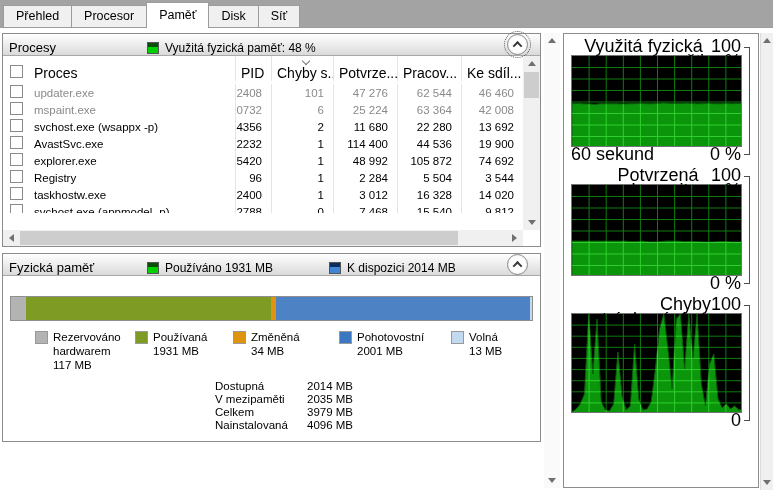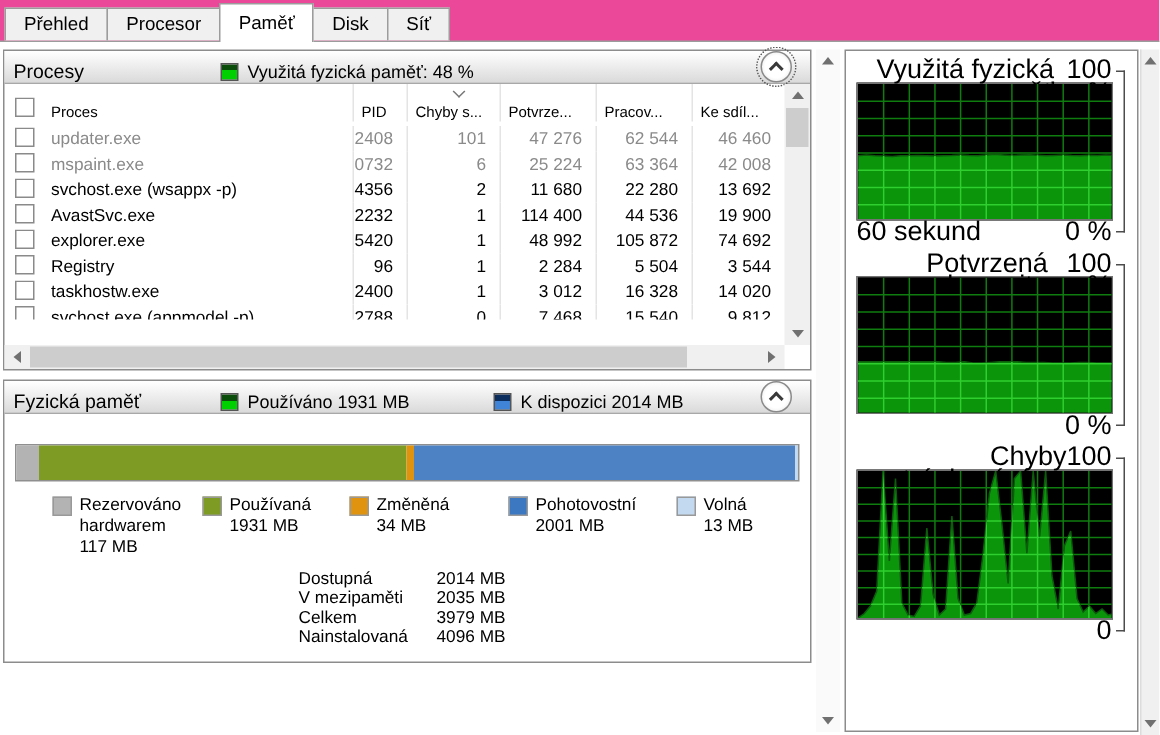--- a/index.html
+++ b/index.html
@@ -1,21 +1,21 @@
 <!DOCTYPE html>
 <html><head>
 <meta charset="utf-8">
 <style>
   * { margin:0; padding:0; box-sizing:border-box; }
   html,body { width:773px; height:490px; }
   body { font-family:"Liberation Sans","DejaVu Sans",sans-serif; background:#fff; color:#000; overflow:hidden; }
   .window { position:relative; width:773px; height:490px; background:#fff; }
 
   
-  .tabstrip { position:absolute; left:0; top:0; width:773px; height:28px; background:#ec4899;
+  .tabstrip { position:absolute; left:0; top:0; width:773px; height:28px; background:#a3a3a3;
               border-bottom:1px solid #9c9c9c; display:flex; align-items:flex-end; padding-left:3px; }
   .tab { height:22px; padding:3px 12px 2px; font-size:12.5px; background:#f0f0f0;
          border:1px solid #9c9c9c; border-bottom:none; margin-right:-1px; position:relative; cursor:default; }
   .tab.active { height:26px; background:#fff; z-index:2; margin-bottom:-1px; padding-top:5px; }
 
   
   .panel { position:absolute; background:#fff; border:1px solid #8c8c8c; }
   .panel-header { height:22px; display:flex; align-items:flex-end;
                   background:linear-gradient(#ffffff,#dadada); border-bottom:1px solid #a8a8a8; padding:0 6px; }
   .panel-title { font-size:13px; width:138px; }
@@ -27,21 +27,21 @@
                   background:radial-gradient(#ffffff 55%, #e0e0e0); display:flex; align-items:center; justify-content:center; }
   .collapse-btn.focused { outline:1px dotted #555; outline-offset:2px; }
   .chev { width:7px; height:7px; border-top:2px solid #3a3a3a; border-left:2px solid #3a3a3a; transform:rotate(45deg) translate(1px,1px); }
   .chev.right { transform:rotate(135deg) translate(1px,1px); }
 
   
   #procPanel { left:2px; top:33px; width:539px; height:214px; }
   .table { position:relative; width:537px; height:174px; overflow:hidden; }
   .tr { display:grid; grid-template-columns:26px 206px 36px 62px 64px 64px 62px; height:17px; align-items:center; font-size:11.5px; }
   .thead { height:28px; position:relative; }
-  .thead .tr { height:28px; align-items:end; padding-bottom:3px; font-size:10px; }
+  .thead .tr { height:28px; align-items:end; padding-bottom:3px; font-size:14px; }
   .td { padding:0 5px; white-space:nowrap; overflow:hidden; }
   .td.num { text-align:right; padding-right:9px; }
   .tr .td:nth-child(n+3) { border-left:1px solid #e4e4e4; height:100%; display:flex; align-items:center; }
   .tr .td.num:nth-child(n+3){ justify-content:flex-end; }
   .thead .tr .td:nth-child(n+3){ align-items:end; }
   .cb { width:13px; height:13px; border:1px solid #8a8a8a; background:#fff; display:inline-block; margin-left:2px; }
   .dim .td { color:#8a8a8a; }
   .sort-chev { position:absolute; left:300px; top:2px; width:6px; height:6px;
                border-right:1px solid #777; border-bottom:1px solid #777; transform:rotate(45deg); }
   .partial { height:10px; overflow:hidden; }
@@ -65,21 +65,21 @@
   .seg { height:100%; }
   .legend { display:flex; margin:9px 0 0 32px; font-size:11.5px; line-height:14px; }
   .leg-item { display:flex; margin-right:8px;justify-content:center; }
   .leg-sw { width:13px; height:13px; border:1px solid #999; margin-right:5px; flex:none; margin-top:1px; }
   .leg-item:nth-child(1) .leg-txt { width:74px; }
   .leg-item:nth-child(2) .leg-txt { width:72px; }
   .leg-item:nth-child(3) .leg-txt { width:80px; }
   .leg-item:nth-child(4) .leg-txt { width:86px; }
   .leg-item:nth-child(5) .leg-txt { width:60px; }
   .stats { margin:8px 0 0 196px; font-size:11.5px; line-height:13px; }
-  .stat-row { display:flex; }
+  .stat-row { display:flex;margin-left:16px; }
   .stat-label { width:92px; }
 
   
   #chartsPane { left:563px; top:33px; width:196px; height:455px; padding:5px 4px 0 7px; }
   .toolbar { display:flex; align-items:center; height:26px; margin-bottom:5px; }
   .round-btn { width:21px; height:21px; border-radius:50%; border:1px solid #8a8a8a;
                background:radial-gradient(#ffffff 55%, #e0e0e0); display:flex; align-items:center; justify-content:center; }
   .views-btn { margin-left:auto; display:flex; height:21px; border:1px solid #848484;
                background:linear-gradient(#f7f7f7,#e3e3e3); font-size:12px; align-items:stretch; }
   .views-label { padding:3px 9px 0 10px; }

